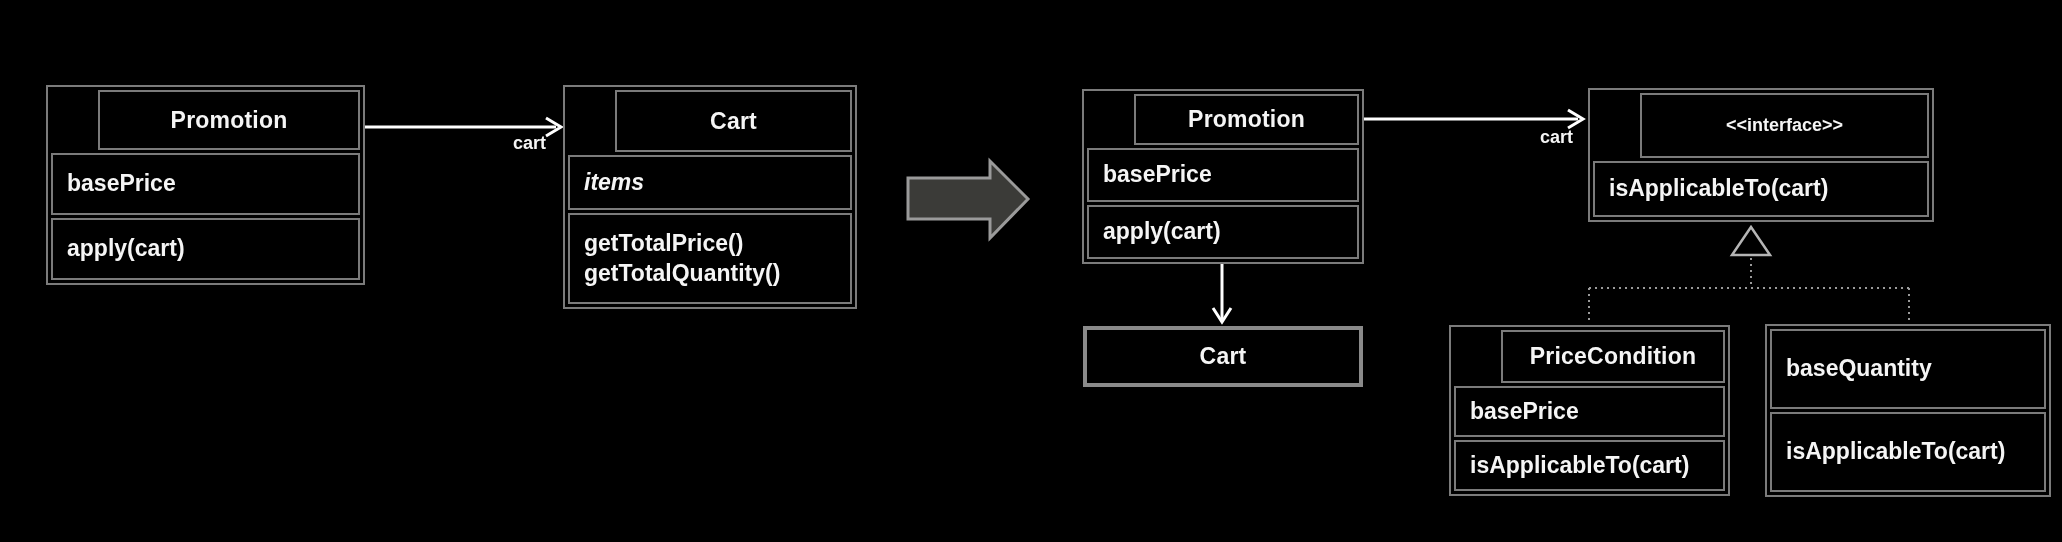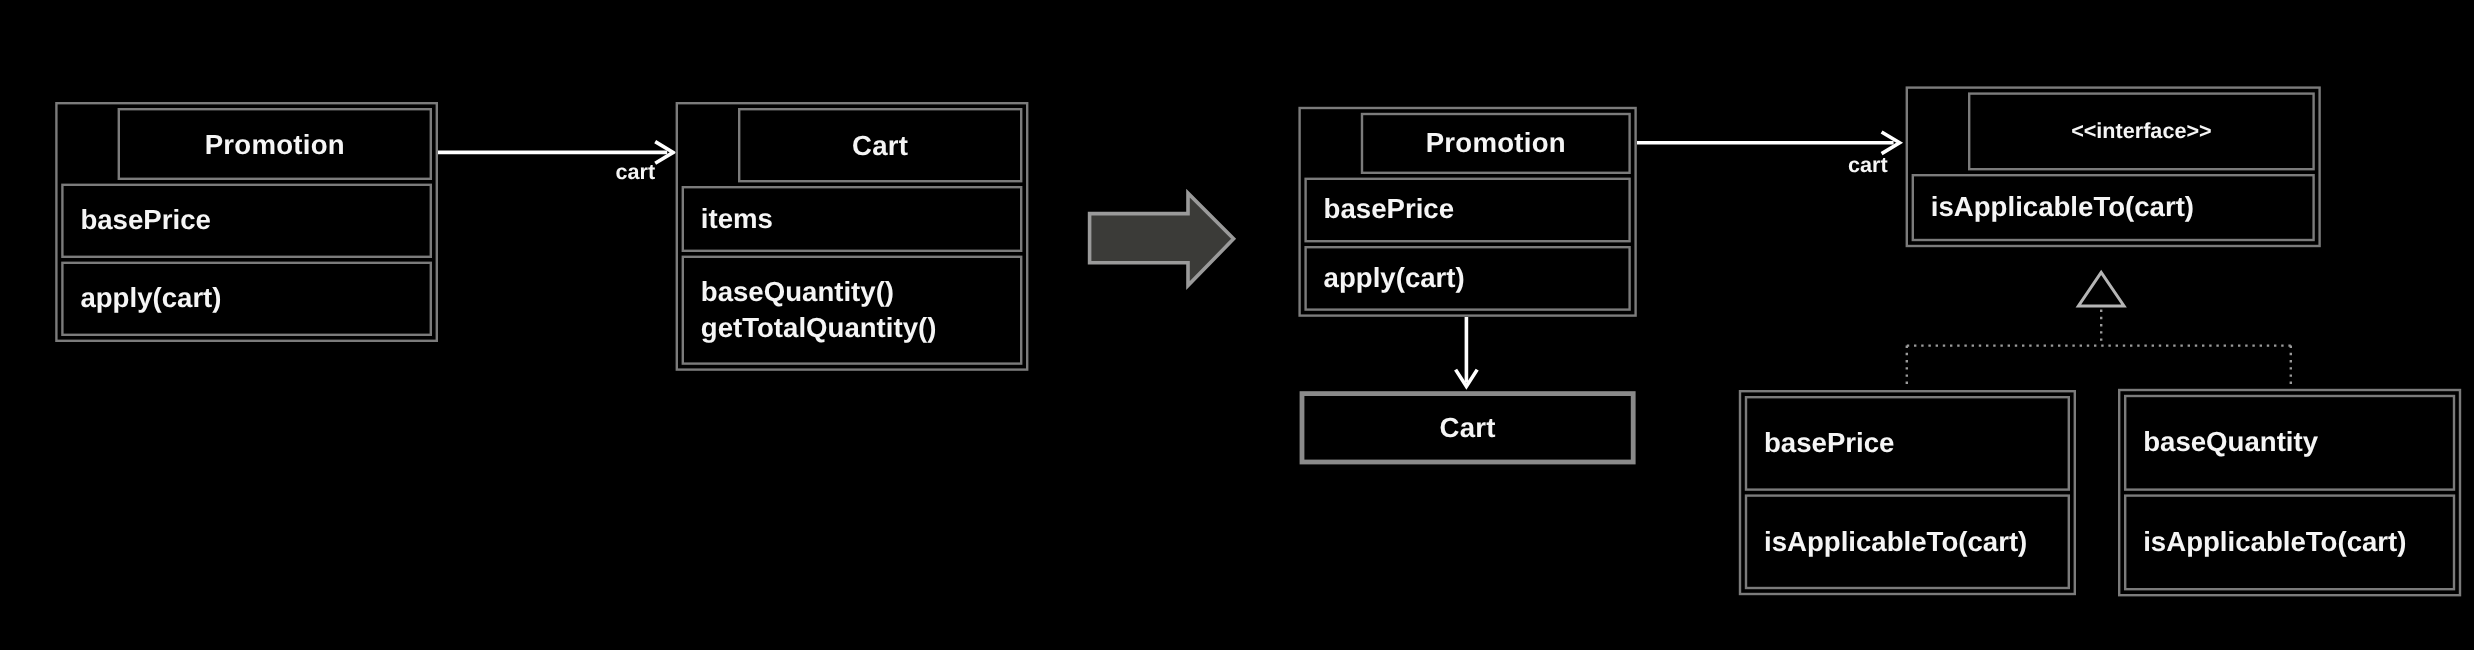--- a/index.html
+++ b/index.html
@@ -121,57 +121,60 @@
       <span class="member-text">apply(cart)</span>
     </div>
   </div>
 
   <div class="edge-label" style="left:446px; top:133px;">cart</div>
 
   <div class="uml-box" style="left:563px; top:85px; width:294px; height:224px;">
     <div class="sec title-sec" style="flex:0 0 62px;">
       <span class="title-text">Cart</span>
     </div>
-    <div class="sec member-sec" style="flex:0 0 55px;">
+    <div class="sec member-sec" style="flex:0 0 55px;font-style:italic;">
       <span class="member-text">items</span>
     </div>
     <div class="sec member-sec" style="flex:1;">
-      <span class="member-text">baseQuantity()</span>
+      <span class="member-text">getTotalPrice()</span>
       <span class="member-text">getTotalQuantity()</span>
     </div>
   </div>
 
   <div class="uml-box" style="left:1082px; top:89px; width:282px; height:175px;">
     <div class="sec title-sec" style="flex:0 0 51px;">
       <span class="title-text">Promotion</span>
     </div>
     <div class="sec member-sec" style="flex:1;">
       <span class="member-text">basePrice</span>
     </div>
     <div class="sec member-sec" style="flex:1;">
       <span class="member-text">apply(cart)</span>
     </div>
   </div>
 
   <div class="edge-label" style="left:1473px; top:127px;">cart</div>
 
-  <div class="uml-box" style="left:1588px; top:72px; width:346px; height:134px;">
+  <div class="uml-box" style="left:1588px; top:88px; width:346px; height:134px;">
     <div class="sec title-sec" style="flex:0 0 65px;">
       <span class="stereo-text">&lt;&lt;interface&gt;&gt;</span>
     </div>
     <div class="sec member-sec" style="flex:1;">
       <span class="member-text">isApplicableTo(cart)</span>
     </div>
   </div>
 
   <div class="single-box" style="left:1083px; top:326px; width:280px; height:61px;">
     <span class="title-text">Cart</span>
   </div>
 
   <div class="uml-box" style="left:1449px; top:325px; width:281px; height:171px;">
+    <div class="sec title-sec" style="flex:0 0 53px;">
+      <span class="title-text">PriceCondition</span>
+    </div>
     <div class="sec member-sec" style="flex:1;">
       <span class="member-text">basePrice</span>
     </div>
     <div class="sec member-sec" style="flex:1;">
       <span class="member-text">isApplicableTo(cart)</span>
     </div>
   </div>
 
   <div class="uml-box" style="left:1765px; top:324px; width:286px; height:173px;">
     <div class="sec member-sec" style="flex:1;">

